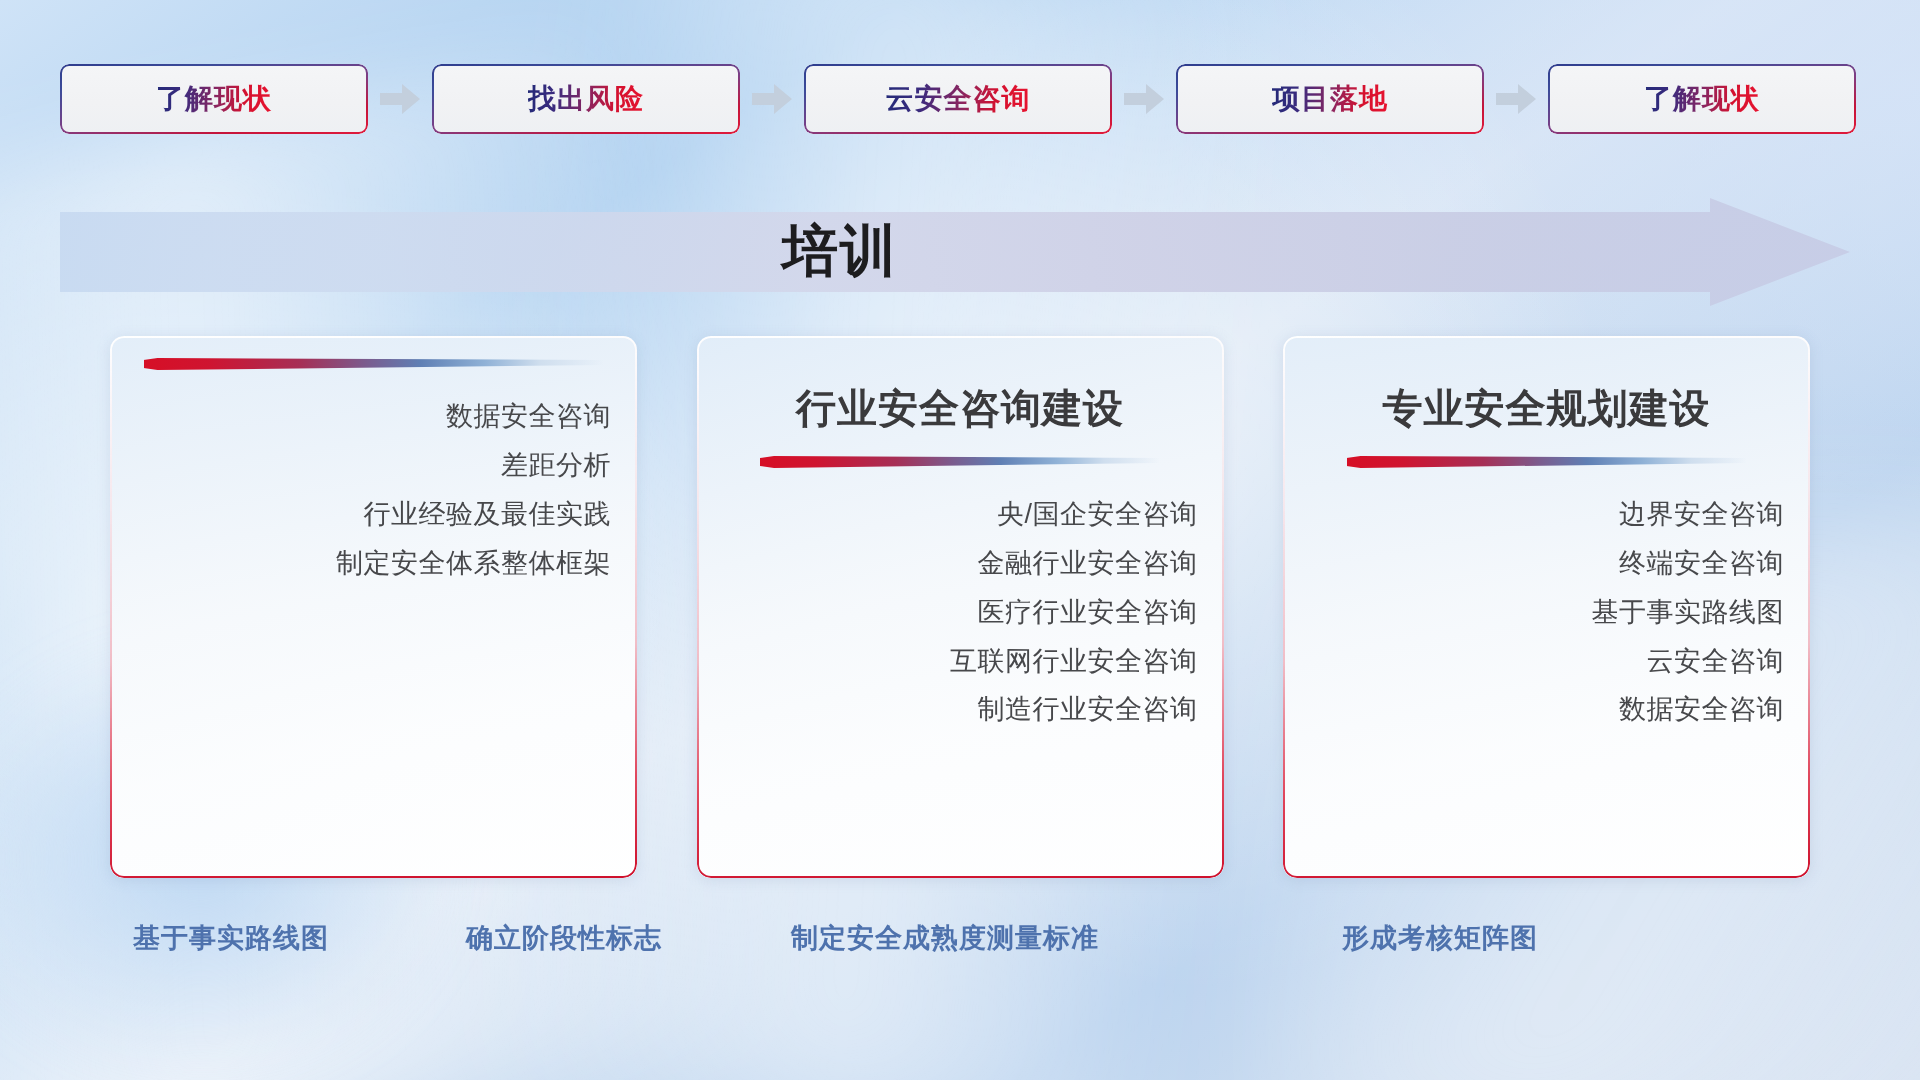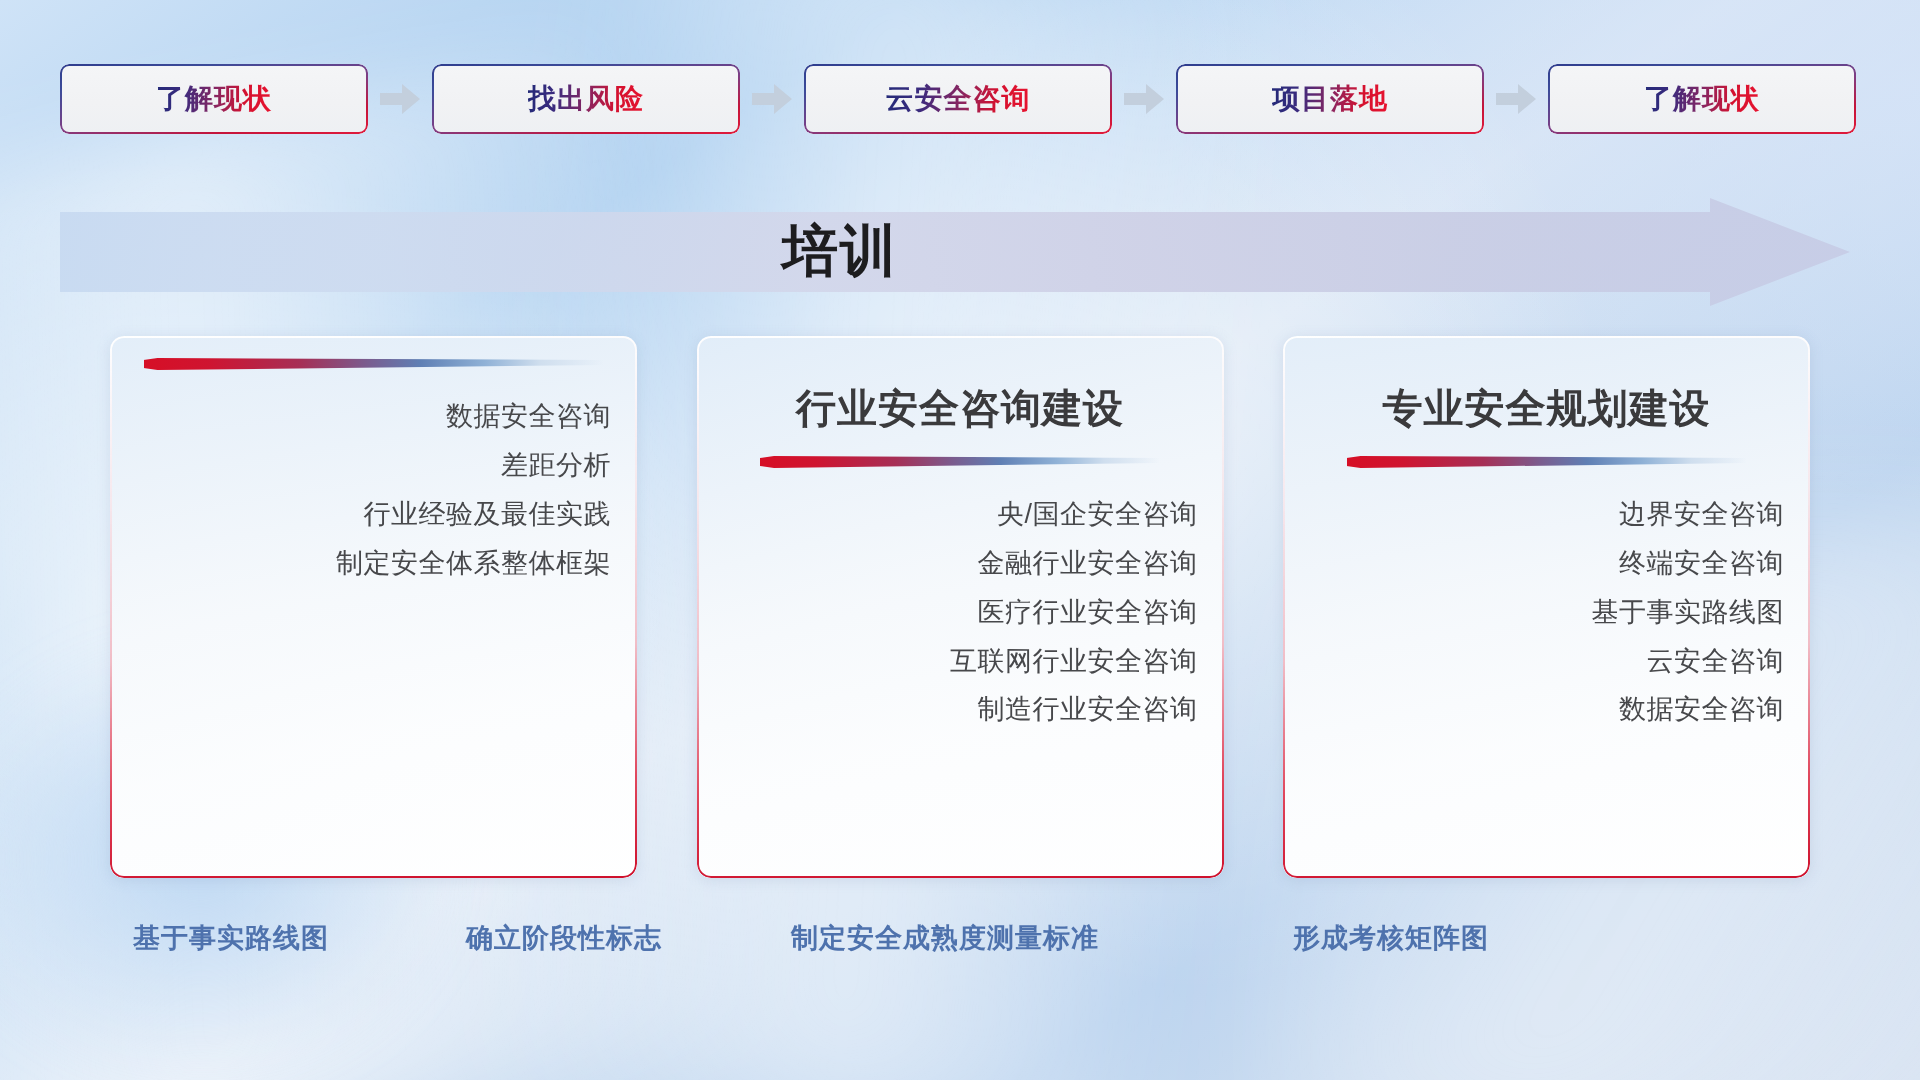--- a/index.html
+++ b/index.html
@@ -366,16 +366,16 @@
         </ul>
       </div>
     </div>
 
   </div>
 
   <div id="bottom-labels">
     <div class="bottom-label" style="left:133px">基于事实路线图</div>
     <div class="bottom-label" style="left:466px">确立阶段性标志</div>
     <div class="bottom-label" style="left:791px">制定安全成熟度测量标准</div>
-    <div class="bottom-label" style="left:1293px">形成考核矩阵图</div>
+    <div class="bottom-label" style="left:1342px">形成考核矩阵图</div>
   </div>
 
 </div>
 
 </body></html>

